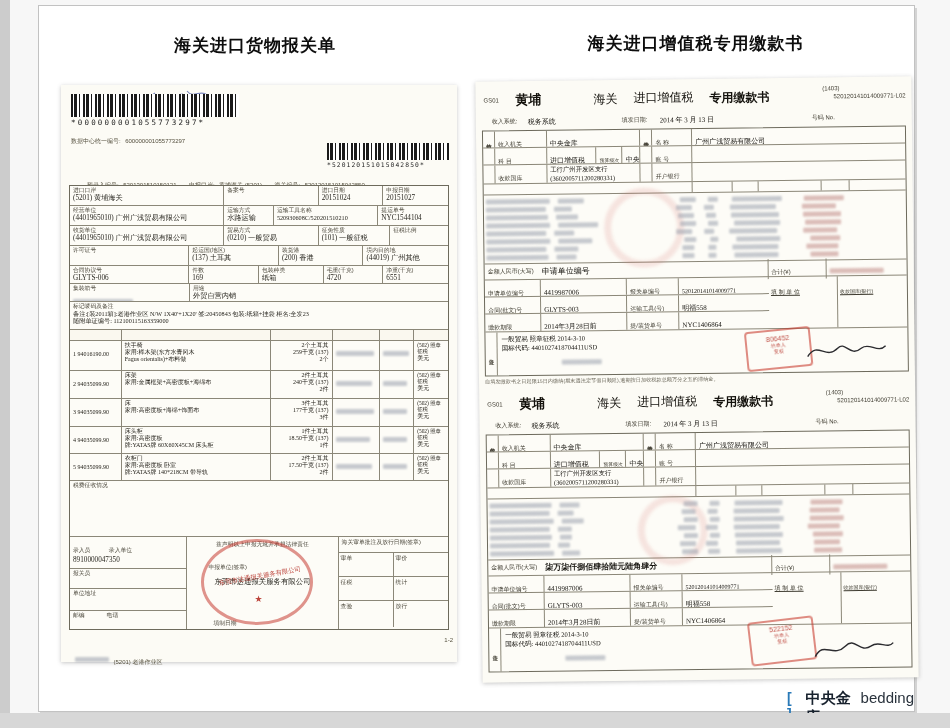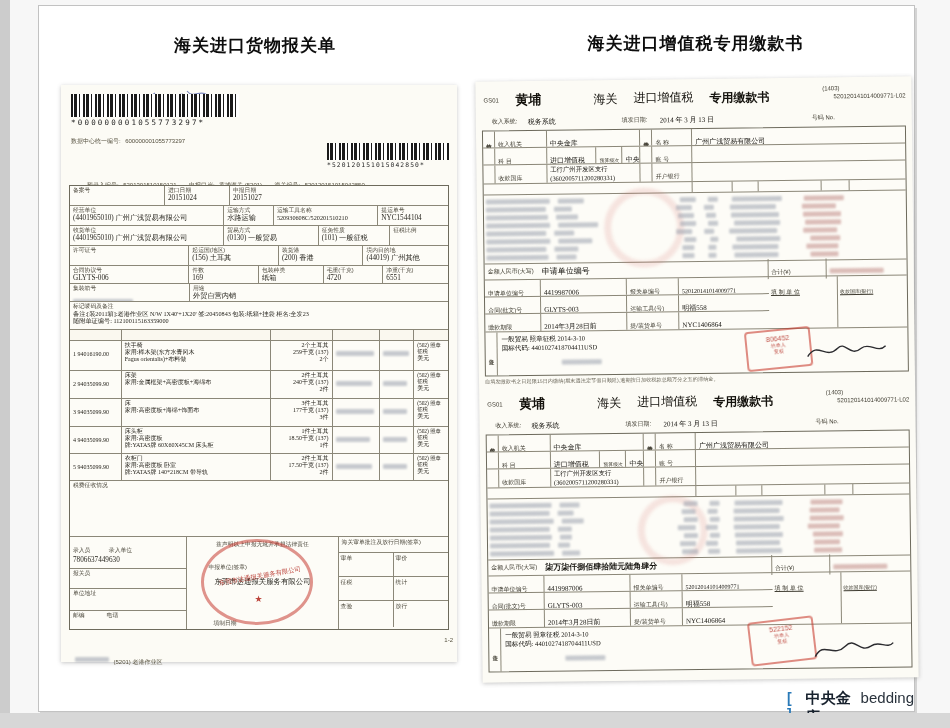--- a/index.html
+++ b/index.html
@@ -72,20 +72,24 @@
         <span class="tiny">预录入编号:</span>
         <span class="tiny">5201301510150121</span>
         <span class="tiny" style="margin-left:8px;">申报口岸:</span>
         <span class="tiny">黄埔海关 (5201)</span>
         <span class="tiny" style="margin-left:8px;">海关编号:</span>
         <span class="tiny">520120151015042850</span>
       </div>
 
       <div class="grid" style="position:absolute;left:8px;top:100px;width:380px;">
         <div class="frow" style="height:20px;">
+          <div class="fc" style="width:155px;">
+              <span class="fl">进口口岸</span>
+              <div class="fv">(5201) 黄埔海关</div>
+            </div>
           <div class="fc" style="width:95px;">
               <span class="fl">备案号</span>
             </div>
           <div class="fc" style="width:65px;">
               <span class="fl">进口日期</span>
               <div class="fv">20151024</div>
             </div>
           <div class="fc" style="width:65px;">
               <span class="fl">申报日期</span>
               <div class="fv">20151027</div>
@@ -109,37 +113,37 @@
               <div class="fv">NYC1544104</div>
             </div>
         </div>
         <div class="frow" style="height:20px;">
           <div class="fc" style="width:155px;">
               <span class="fl">收货单位</span>
               <div class="fv">(4401965010) 广州广浅贸易有限公司</div>
             </div>
           <div class="fc" style="width:95px;">
               <span class="fl">贸易方式</span>
-              <div class="fv">(0130) 一般贸易</div>
+              <div class="fv">(0210) 一般贸易</div>
             </div>
           <div class="fc" style="width:72px;">
               <span class="fl">征免性质</span>
               <div class="fv">(101) 一般征税</div>
             </div>
           <div class="fc" style="width:58px;">
               <span class="fl">征税比例</span>
             </div>
         </div>
         <div class="frow" style="height:20px;">
           <div class="fc" style="width:120px;">
               <span class="fl">许可证号</span>
             </div>
           <div class="fc" style="width:90px;">
               <span class="fl">起运国(地区)</span>
-              <div class="fv">(156) 土耳其</div>
+              <div class="fv">(137) 土耳其</div>
             </div>
           <div class="fc" style="width:85px;">
               <span class="fl">装货港</span>
               <div class="fv">(200) 香港</div>
             </div>
           <div class="fc" style="width:85px;">
               <span class="fl">境内目的地</span>
               <div class="fv">(44019) 广州其他</div>
             </div>
         </div>
@@ -287,21 +291,21 @@
           <div class="fc" style="width:380px;">
               <span class="fl">税费征收情况</span>
             </div>
         </div>
 
         <div class="frow" style="height:92px;">
           <div class="fc" style="width:118px;padding:0;">
             <div style="border-bottom:1px solid #8b8778;height:32px;padding:1px 3px;">
               <span class="fl" style="display:inline;">录入员</span>
               <span class="fl" style="display:inline;margin-left:14px;">录入单位</span>
-              <div class="fv">7806637449630</div>
+              <div class="fv">8910000047350</div>
             </div>
             <div style="border-bottom:1px solid #8b8778;height:20px;padding:1px 3px;">
                 <span class="fl">报关员</span>
               </div>
             <div style="border-bottom:1px solid #8b8778;height:22px;padding:1px 3px;">
                 <span class="fl">单位地址</span>
               </div>
             <div style="height:16px;padding:1px 3px;display:flex;gap:22px;">
               <span class="fl">邮编</span>
               <span class="fl">电话</span>

